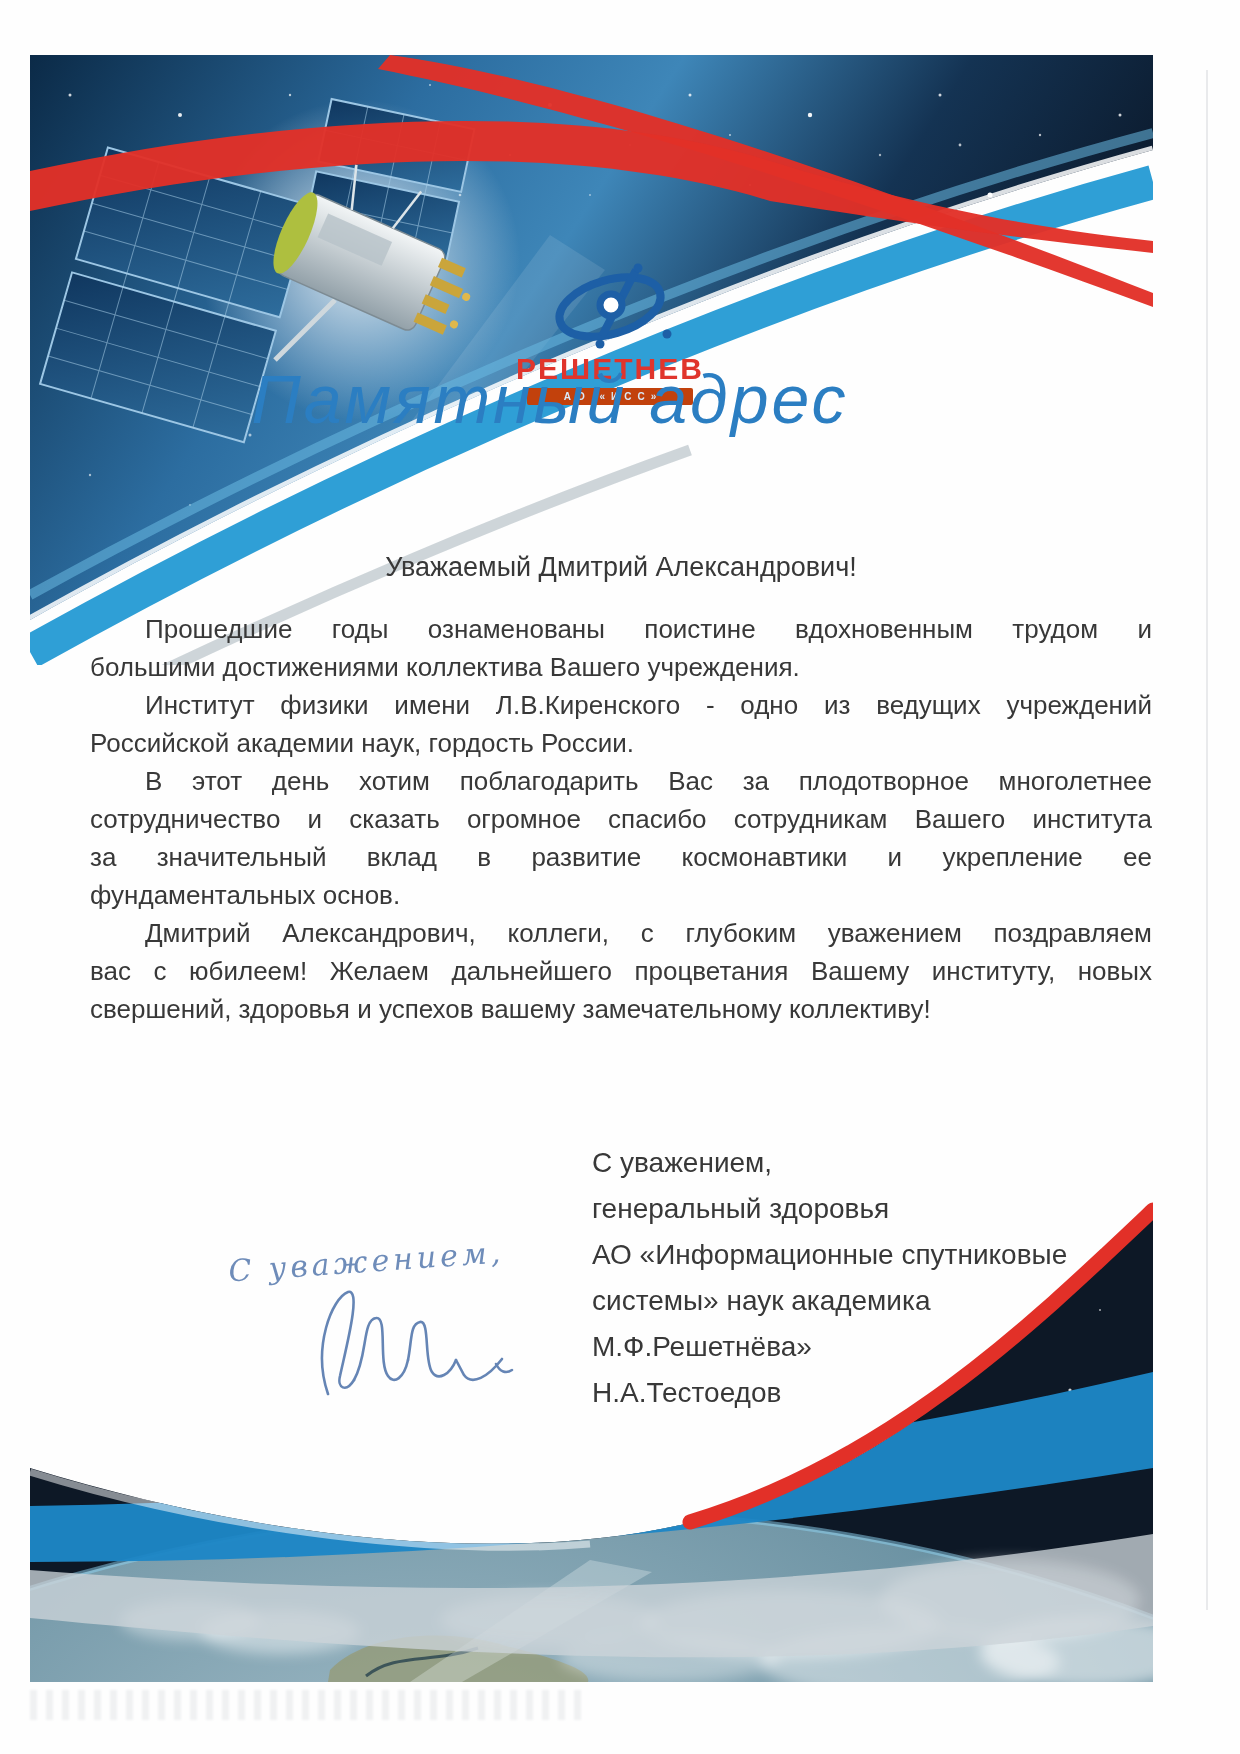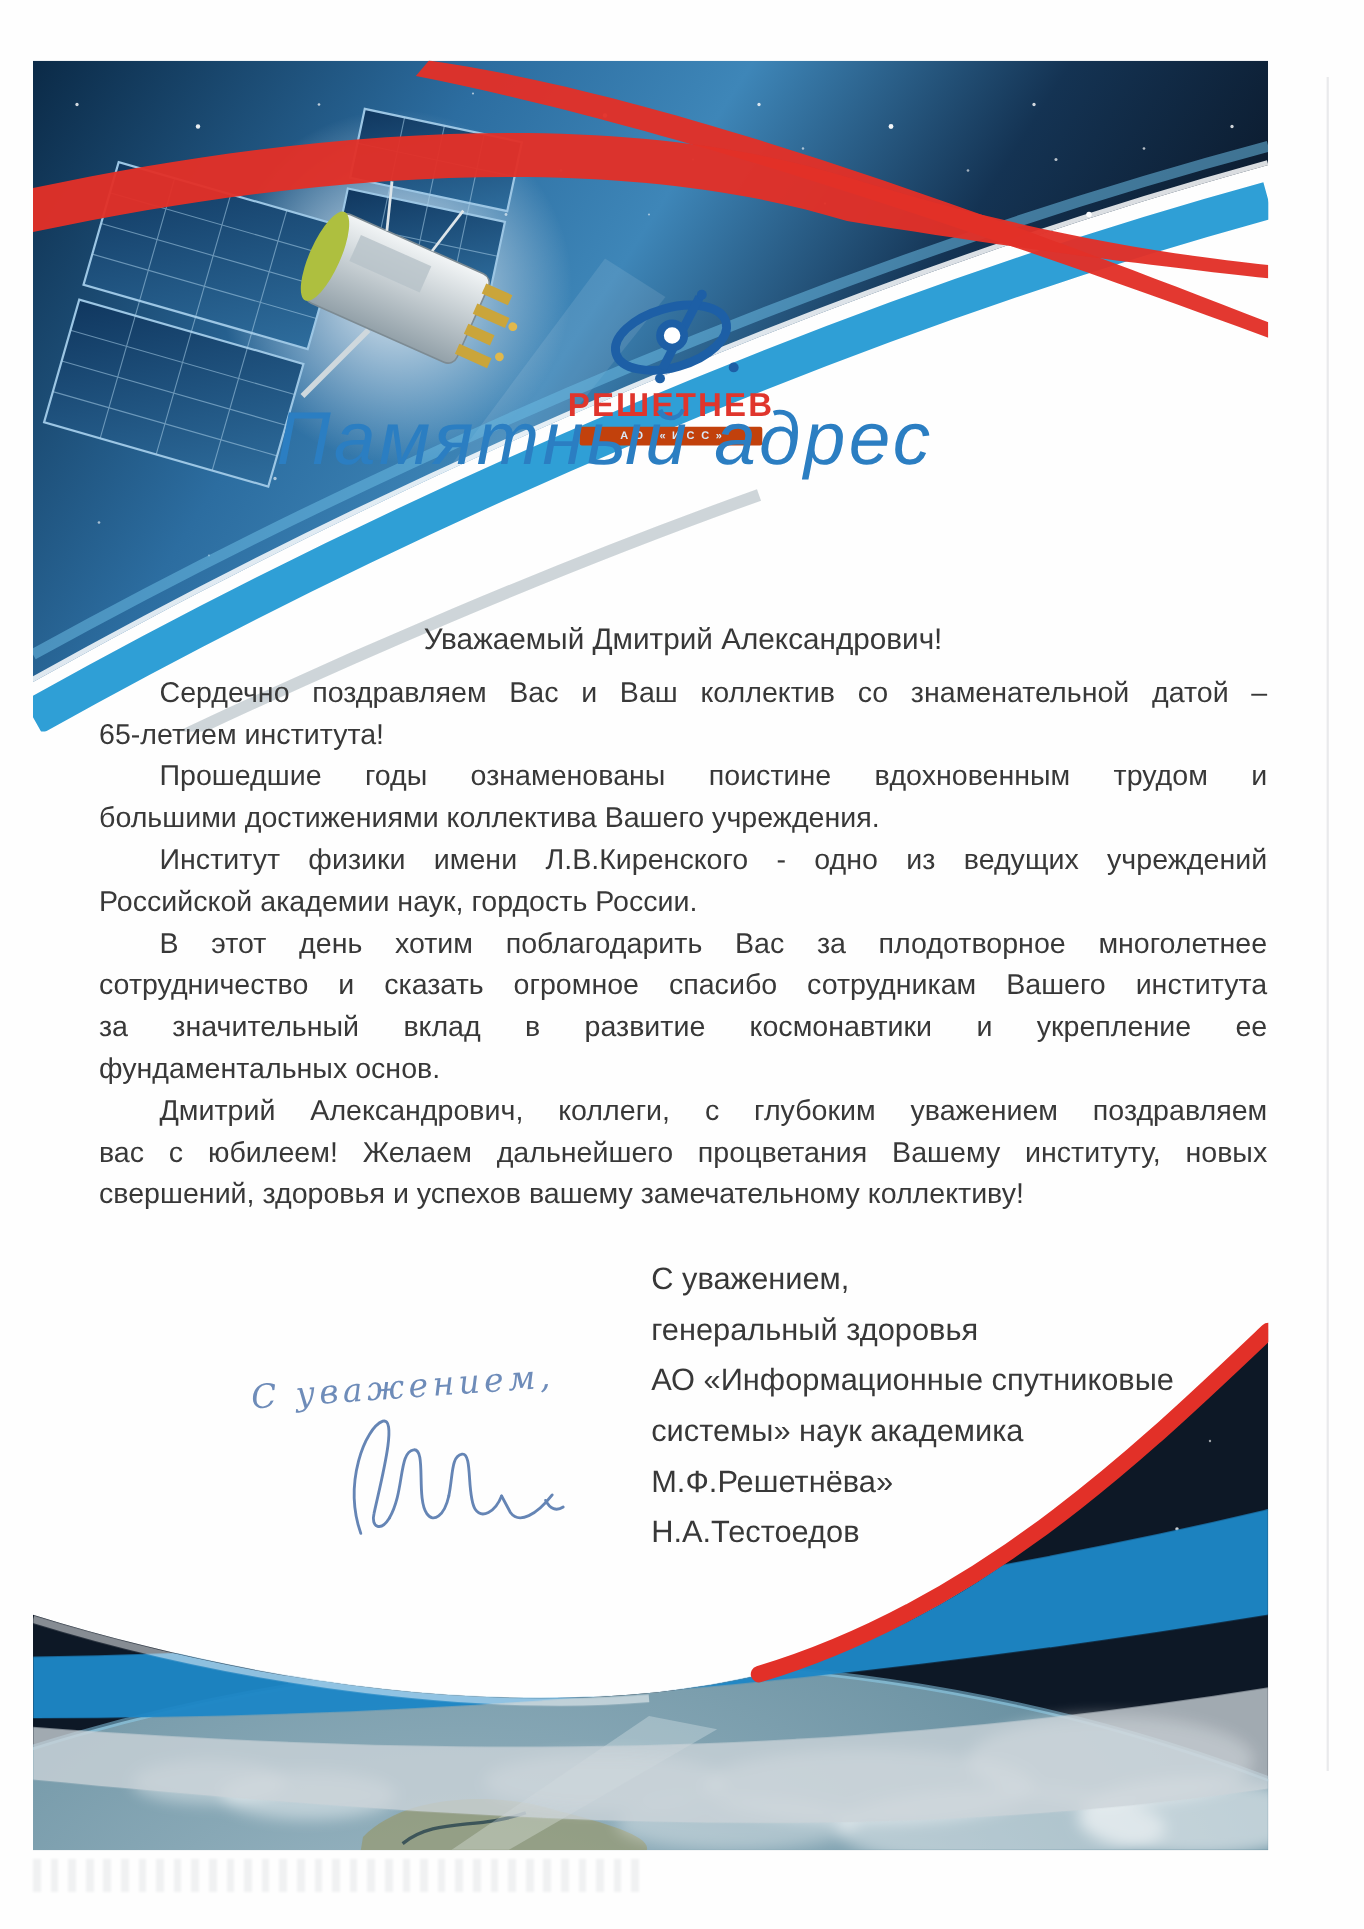--- a/index.html
+++ b/index.html
@@ -15,21 +15,21 @@
   .band{margin:4px auto 0; width:166px; height:17px; border-radius:2px;
         display:flex; align-items:center; justify-content:center;
         font-size:10px; letter-spacing:6px; color:#d9e9f8; font-weight:bold; text-indent:6px;}
   
   .title{
     position:absolute; left:150px; top:360px; width:800px; z-index:3; text-align:center;
     font-family:Liberation Sans, sans-serif; font-style:italic; font-weight:normal;
     font-size:68px; letter-spacing:3px; margin:0;
   }
   
-  .salutation{position:absolute; left:90px; top:566px; width:1062px; z-index:3;
+  .salutation{position:absolute; left:90px; top:552px; width:1062px; z-index:3;
     text-align:center; font-size:27px;}
   .body-text{position:absolute; left:90px; top:610px; width:1062px; z-index:3;
     font-size:26px; line-height:38px;}
   .bline{text-align:justify; text-align-last:justify; height:38px; overflow:visible; white-space:nowrap;}
   .bline.first{text-indent:55px;}
   .bline.lastl{text-align-last:left;}
   .signature-block{position:absolute; left:592px; top:1140px; width:500px; z-index:3;
     font-size:28px; line-height:46px;}
   
   .handwriting{position:absolute; left:200px; top:1228px; width:360px; height:190px; z-index:3;}
@@ -188,24 +188,20 @@
       <span>АО «ИСС»</span>
     </div>
   </div>
 
   <h1 class="title" style="color:#2b7ec2;">Памятный адрес</h1>
 
   <div class="salutation">Уважаемый Дмитрий Александрович!</div>
 
   <div class="body-text">
       <div>
-        <div class="bline first">Сердечно поздравляем Вас и Ваш коллектив со знаменательной датой –</div>
-        <div class="bline lastl">65-летием института!</div>
-      </div>
-      <div>
         <div class="bline first">Прошедшие годы ознаменованы поистине вдохновенным трудом и</div>
         <div class="bline lastl">большими достижениями коллектива Вашего учреждения.</div>
       </div>
       <div>
         <div class="bline first">Институт физики имени Л.В.Киренского - одно из ведущих учреждений</div>
         <div class="bline lastl">Российской академии наук, гордость России.</div>
       </div>
       <div>
         <div class="bline first">В этот день хотим поблагодарить Вас за плодотворное многолетнее</div>
         <div class="bline">сотрудничество и сказать огромное спасибо сотрудникам Вашего института</div>

